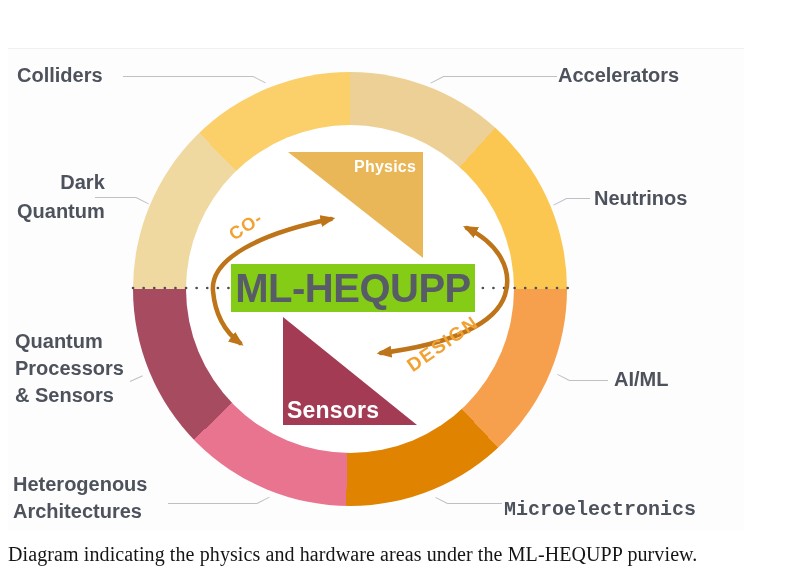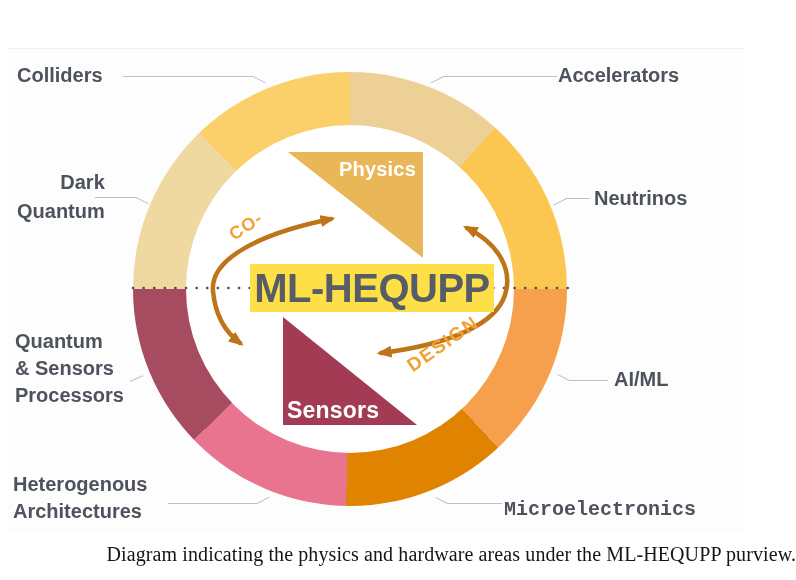--- a/index.html
+++ b/index.html
@@ -10,26 +10,26 @@
   
   .donut-ring{position:absolute;left:133px;top:72px;width:434px;height:434px;border-radius:50%;}
   .donut-hole{position:absolute;left:186px;top:125px;width:328px;height:328px;border-radius:50%;background:#ffffff;}
   
   .tri{position:absolute;}
   .tri-physics{left:288px;top:152px;width:135px;height:106px;
         background:var(--physics-triangle);clip-path:polygon(0 0,100% 0,100% 100%);}
   .tri-hardware{left:283px;top:317px;width:134px;height:108px;
         background:var(--hardware-triangle);clip-path:polygon(0 0,0 100%,100% 100%);}
   .tri-label{position:absolute;color:#ffffff;font-weight:700;letter-spacing:.2px;}
-  .tri-label.physics{left:288px;top:158px;width:128px;text-align:right;font-size:20px;}
+  .tri-label.physics{left:288px;top:158px;width:128px;text-align:right;font-size:16px;}
   .tri-label.hardware{left:287px;top:397px;font-size:23px;}
   
   .center-label{position:absolute;left:231px;top:264px;width:244px;text-align:center;
         font-size:40px;font-weight:800;letter-spacing:-.5px;color:var(--center-text);
-        background:#fde047;padding:2px 0;line-height:44px;margin-left:19px;}
+        background:#84cc16;padding:2px 0;line-height:44px;}
   
   .overlay{position:absolute;left:0;top:0;width:796px;height:580px;pointer-events:none;}
   .dotline{stroke:var(--dotted-line);stroke-width:2.6;stroke-dasharray:.1 10.5;stroke-linecap:round;fill:none;}
   .coarrow{stroke:var(--arrow);stroke-width:4.5;fill:none;stroke-linecap:round;}
   .arrowhead{fill:var(--arrow);}
   
   .rotlab{position:absolute;color:var(--codesign-text);font-weight:600;}
   .co-label{left:228px;top:216px;font-size:18px;letter-spacing:1px;transform:rotate(-33deg);}
   .design-label{left:402px;top:333px;font-size:19px;letter-spacing:1.5px;transform:rotate(-35deg);}
   
@@ -56,21 +56,21 @@
   .ln-aiml{left:570px;top:380px;width:38px;}
   .tk-aiml{left:570px;top:380px;transform:rotate(207deg);}
   .ln-micro{left:448px;top:503px;width:54px;}
   .tk-micro{left:448px;top:503px;transform:rotate(207deg);}
   .ln-hetero{left:168px;top:503px;width:89px;}
   .tk-hetero{left:257px;top:503px;transform:rotate(-27deg);}
   .tk-quantum{left:130px;top:381px;transform:rotate(-24deg);}
   
   .caption{position:absolute;left:8px;top:543px;width:788px;
         font-family:"Liberation Serif","DejaVu Serif",serif;font-size:20px;
-        letter-spacing:.1px;color:#151515;text-align:right;}
+        letter-spacing:.1px;color:#151515;}
 </style>
 </head>
 <body>
 
 <div class="page">
   <div class="figure-panel"></div>
 
   <div class="donut-ring" style="background: conic-gradient(rgb(237, 208, 149) 0deg, rgb(237, 208, 149) 42deg, rgb(251, 199, 81) 42deg, rgb(251, 199, 81) 90deg, rgb(246, 160, 77) 90deg, rgb(246, 160, 77) 137deg, rgb(223, 131, 0) 137deg, rgb(223, 131, 0) 181deg, rgb(232, 116, 143) 181deg, rgb(232, 116, 143) 226deg, rgb(167, 75, 97) 226deg, rgb(167, 75, 97) 270deg, rgb(239, 217, 160) 270deg, rgb(239, 217, 160) 316deg, rgb(251, 207, 106) 316deg, rgb(251, 207, 106) 360deg);"></div>
   <div class="donut-hole"></div>
 
@@ -116,22 +116,22 @@
   </div>
   <div class="seg-label lbl-microelectronics">
     <div>Microelectronics</div>
   </div>
   <div class="seg-label lbl-heterogenous">
     <div>Heterogenous</div>
     <div>Architectures</div>
   </div>
   <div class="seg-label lbl-quantum">
     <div>Quantum</div>
+    <div>Processors</div>
     <div>&amp; Sensors</div>
-    <div>Processors</div>
   </div>
 
   <div class="lead ln-colliders"></div>
   <div class="tick tk-colliders"></div>
   <div class="lead ln-accelerators"></div>
   <div class="tick tk-accelerators"></div>
   <div class="lead ln-dark-matter"></div>
   <div class="tick tk-dark-matter"></div>
   <div class="lead ln-neutrinos"></div>
   <div class="tick tk-neutrinos"></div>

